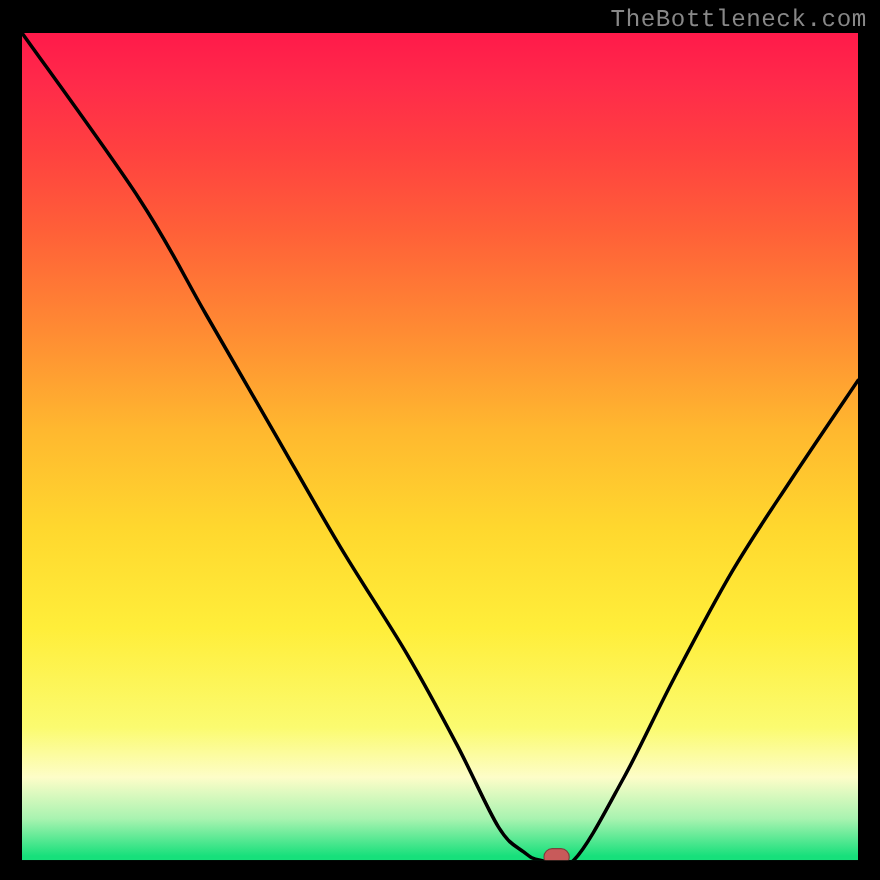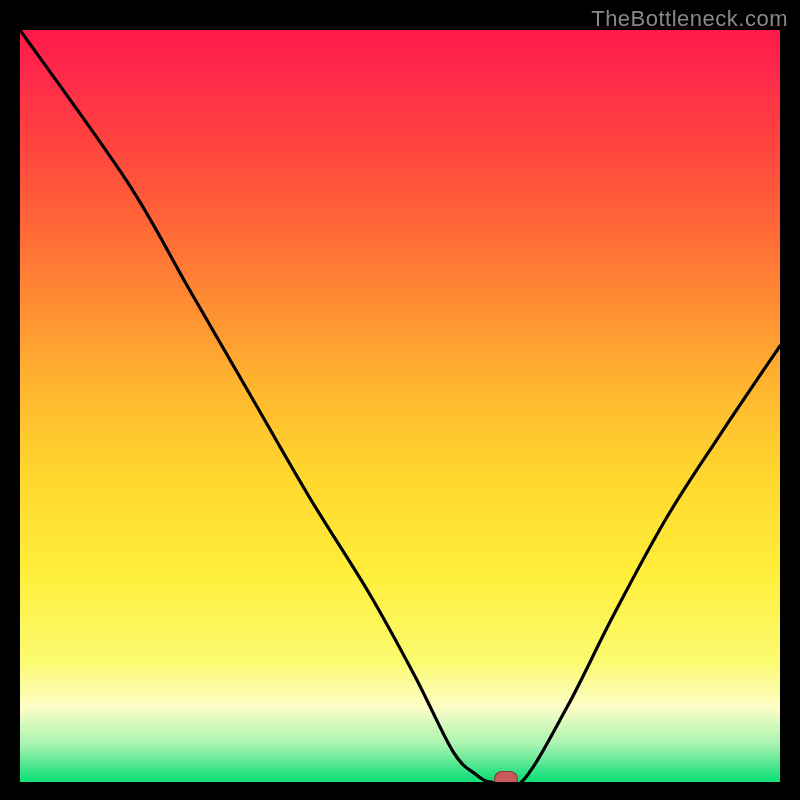--- a/index.html
+++ b/index.html
@@ -14,21 +14,21 @@
     position: relative;
     width: 800px;
     height: 800px;
     background: #000;
   }
   .watermark {
     position: absolute;
     top: 6px;
     right: 12px;
     color: #888;
-    font-family: Liberation Sans, sans-serif;
+    font-family: Liberation Mono, monospace;
     font-size: 22px;
     letter-spacing: 0.5px;
     z-index: 10;
     user-select: none;
   }
   .plot-area {
     position: absolute;
     left: 20px;
     top: 30px;
     width: 760px;

